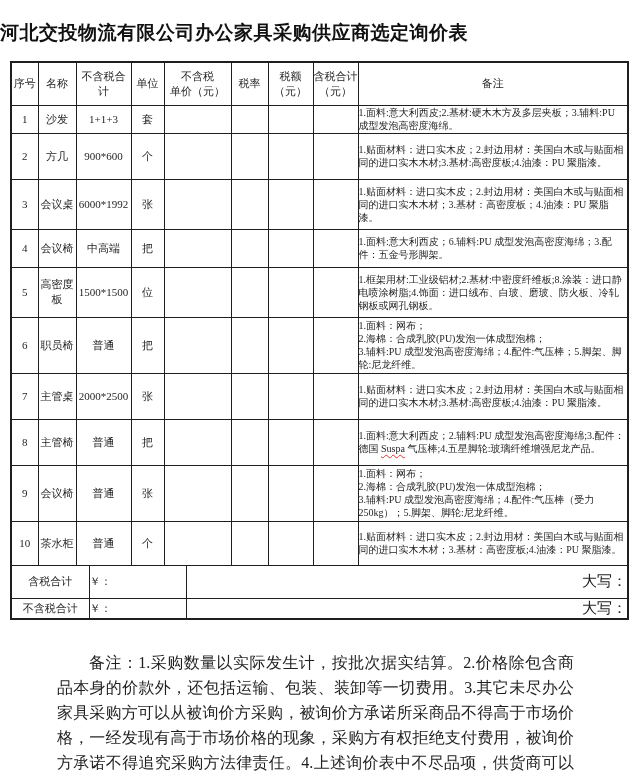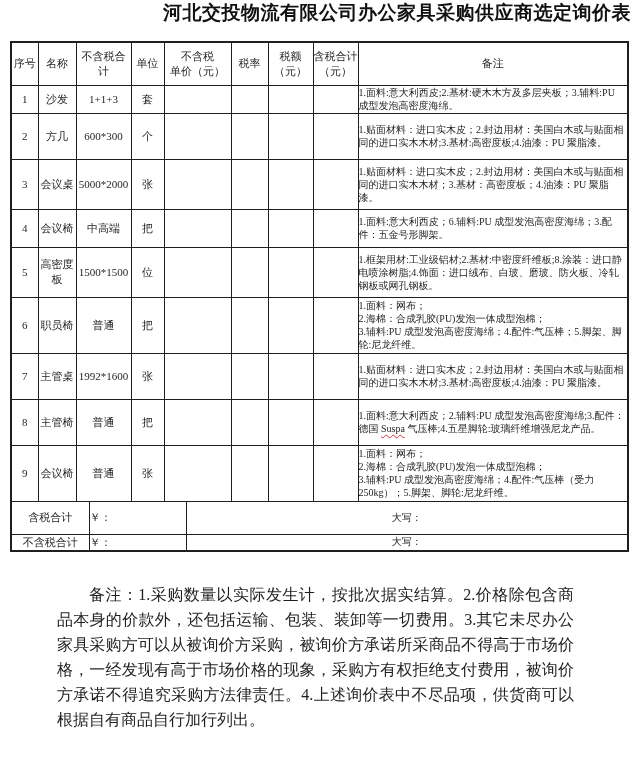--- a/index.html
+++ b/index.html
@@ -3,22 +3,22 @@
 <meta charset="utf-8">
 <style>
   html,body{margin:0;padding:0;}
   body{
     width:631px;height:779px;overflow:hidden;background:#ffffff;
     font-family:"Liberation Serif","DejaVu Serif",serif;
     color:#1f1f1f;
   }
   .page{width:631px;height:779px;position:relative;}
   .doc-title{
-    margin:0;padding-top:0;
-    text-align:right;font-size:19px;font-weight:bold;
+    margin:0;padding-top:20px;
+    text-align:left;font-size:19px;font-weight:bold;
     letter-spacing:0.5px;color:#111;
   }
   table.inquiry{
     border-collapse:collapse;table-layout:fixed;
     width:617px;margin:15px 0 0 10px;
     border:2px solid #1f1f1f;
   }
   table.inquiry col.c1{width:27px}
   table.inquiry col.c2{width:38px}
   table.inquiry col.c3{width:13px}
@@ -53,21 +53,21 @@
   tr.h28{height:28px}
   tr.h38{height:38px}
   tr.h44{height:44px}
   tr.h46{height:46px}
   tr.h50{height:50px}
   tr.h56{height:56px}
   tr.hT1{height:33px}
   tr.hT2{height:14px}
   td.tot-label{font-size:11px;text-align:center;}
   td.tot-amount{font-size:11px;text-align:left;padding-left:14px;}
-  td.tot-daxie{font-size:10px;text-align:center;padding-left:16px;}
+  td.tot-daxie{font-size:15px;text-align:right;padding-left:16px;}
   .footnote{
     margin:30px 57px 0 57px;
     font-size:16px;line-height:25px;
     text-align:justify;text-indent:2em;
     color:#1f1f1f;
   }
 </style>
 </head>
 <body>
 
@@ -114,33 +114,33 @@
       <td class="c" colspan="2"></td>
       <td class="c"></td>
       <td class="c"></td>
       <td class="c"></td>
       <td class="remark">1.面料:意大利西皮;2.基材:硬木木方及多层夹板；3.辅料:PU 成型发泡高密度海绵。</td>
     </tr>
 
     <tr class="h46">
       <td class="c">2</td>
       <td class="c">方几</td>
-      <td class="c" colspan="2">600*300</td>
+      <td class="c" colspan="2">900*600</td>
       <td class="c">个</td>
       <td class="c" colspan="2"></td>
       <td class="c"></td>
       <td class="c"></td>
       <td class="c"></td>
       <td class="remark">1.贴面材料：进口实木皮；2.封边用材：美国白木或与贴面相同的进口实木木材;3.基材:高密度板;4.油漆：PU 聚脂漆。</td>
     </tr>
 
     <tr class="h50">
       <td class="c">3</td>
       <td class="c">会议桌</td>
-      <td class="c" colspan="2">5000*2000</td>
+      <td class="c" colspan="2">6000*1992</td>
       <td class="c">张</td>
       <td class="c" colspan="2"></td>
       <td class="c"></td>
       <td class="c"></td>
       <td class="c"></td>
       <td class="remark">1.贴面材料：进口实木皮；2.封边用材：美国白木或与贴面相同的进口实木木材；3.基材：高密度板；4.油漆：PU 聚脂漆。</td>
     </tr>
 
     <tr class="h38">
       <td class="c">4</td>
@@ -176,21 +176,21 @@
       <td class="c"></td>
       <td class="c"></td>
       <td class="remark">1.面料：网布；
 2.海棉：合成乳胶(PU)发泡一体成型泡棉；
 3.辅料:PU 成型发泡高密度海绵；4.配件:气压棒；5.脚架、脚轮:尼龙纤维。</td>
     </tr>
 
     <tr class="h46">
       <td class="c">7</td>
       <td class="c">主管桌</td>
-      <td class="c" colspan="2">1992*1600</td>
+      <td class="c" colspan="2">2000*2500</td>
       <td class="c">张</td>
       <td class="c" colspan="2"></td>
       <td class="c"></td>
       <td class="c"></td>
       <td class="c"></td>
       <td class="remark">1.贴面材料：进口实木皮；2.封边用材：美国白木或与贴面相同的进口实木木材;3.基材:高密度板;4.油漆：PU 聚脂漆。</td>
     </tr>
 
     <tr class="h46">
       <td class="c">8</td>
@@ -211,20 +211,31 @@
       <td class="c">张</td>
       <td class="c" colspan="2"></td>
       <td class="c"></td>
       <td class="c"></td>
       <td class="c"></td>
       <td class="remark">1.面料：网布；
 2.海棉：合成乳胶(PU)发泡一体成型泡棉；
 3.辅料:PU 成型发泡高密度海绵；4.配件:气压棒（受力 250kg）；5.脚架、脚轮:尼龙纤维。</td>
     </tr>
 
+    <tr class="h44">
+      <td class="c">10</td>
+      <td class="c">茶水柜</td>
+      <td class="c" colspan="2">普通</td>
+      <td class="c">个</td>
+      <td class="c" colspan="2"></td>
+      <td class="c"></td>
+      <td class="c"></td>
+      <td class="c"></td>
+      <td class="remark">1.贴面材料：进口实木皮；2.封边用材：美国白木或与贴面相同的进口实木木材；3.基材：高密度板;4.油漆：PU 聚脂漆。</td>
+    </tr>
 
     <tr class="hT1">
       <td class="tot-label" colspan="3">含税合计</td>
       <td class="tot-amount" colspan="3">￥：</td>
       <td class="tot-daxie" colspan="5">大写：</td>
     </tr>
 
     <tr class="hT2">
       <td class="tot-label" colspan="3">不含税合计</td>
       <td class="tot-amount" colspan="3">￥：</td>

